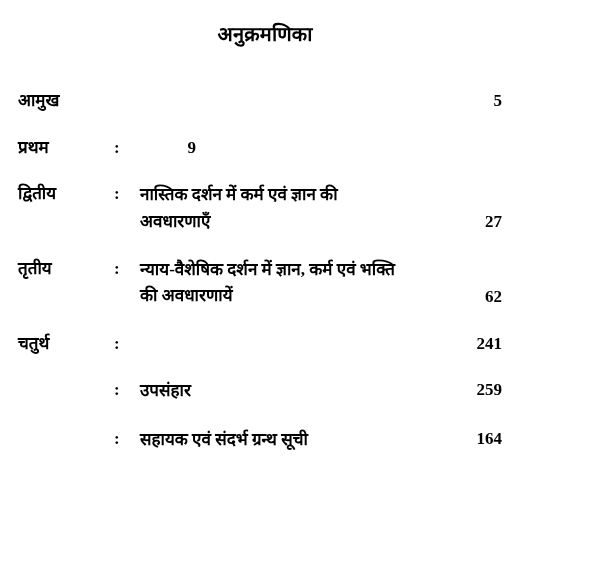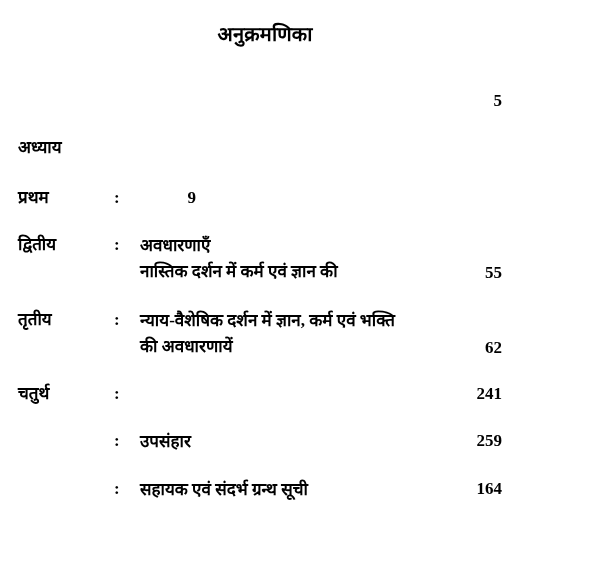--- a/index.html
+++ b/index.html
@@ -85,46 +85,41 @@
 </head>
 <body>
 
 <div class="page">
 
   <div class="doc-title">अनुक्रमणिका</div>
 
   <div class="toc">
 
     <div class="row">
+      <div class="col-label">आमुख</div>
       <div class="col-colon"></div>
       <div class="col-text"></div>
       <div class="col-page">5</div>
     </div>
 
-    <div class="row heading-row">
-      <div class="col-label">अध्याय</div>
-      <div class="col-colon"></div>
-      <div class="col-text"></div>
-      <div class="col-page"></div>
-    </div>
 
     <div class="row">
       <div class="col-label">प्रथम</div>
       <div class="col-colon">:</div>
       <div class="col-page page-bottom">9</div>
     </div>
 
     <div class="row">
       <div class="col-label">द्वितीय</div>
       <div class="col-colon">:</div>
       <div class="col-text">
+        <span class="line">नास्तिक दर्शन में कर्म एवं ज्ञान की</span>
         <span class="line">अवधारणाएँ</span>
-        <span class="line">नास्तिक दर्शन में कर्म एवं ज्ञान की</span>
       </div>
-      <div class="col-page page-bottom">55</div>
+      <div class="col-page page-bottom">27</div>
     </div>
 
     <div class="row">
       <div class="col-label">तृतीय</div>
       <div class="col-colon">:</div>
       <div class="col-text">
         <span class="line">न्याय-वैशेषिक दर्शन में ज्ञान, कर्म एवं भक्ति</span>
         <span class="line">की अवधारणायें</span>
       </div>
       <div class="col-page page-bottom">62</div>

